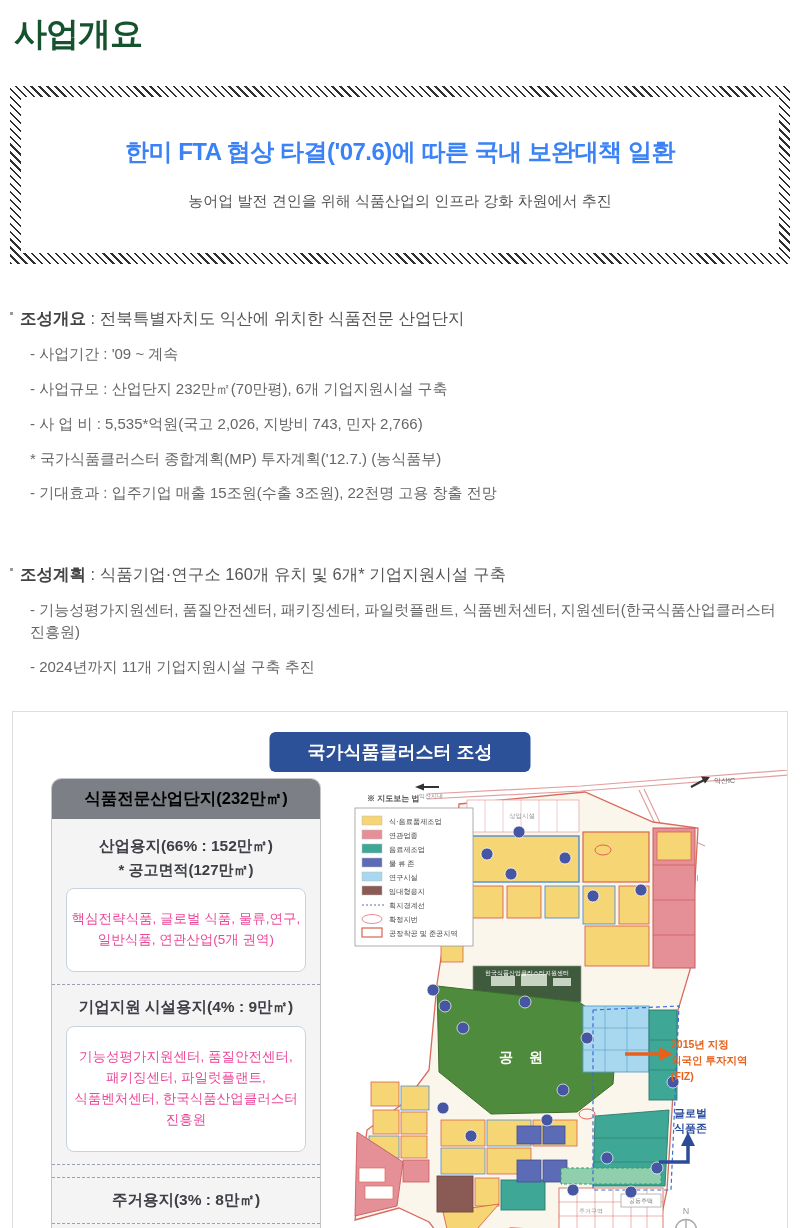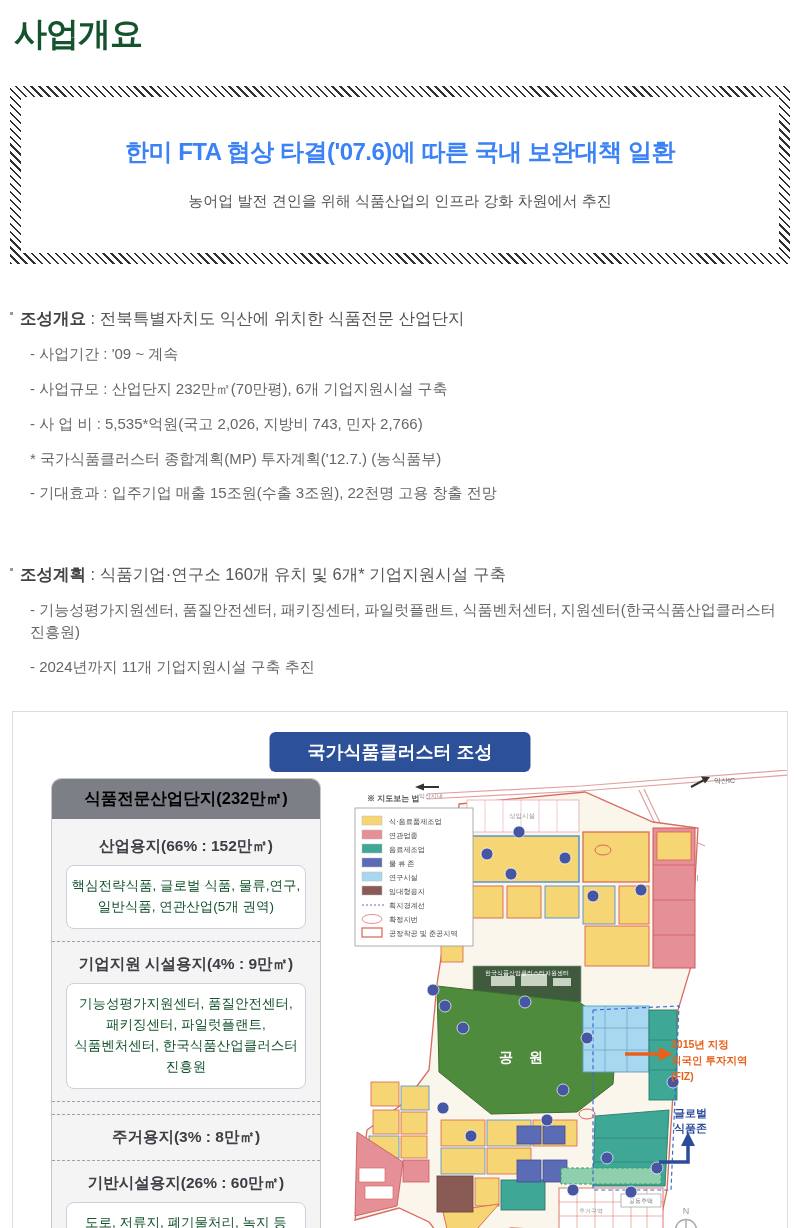--- a/index.html
+++ b/index.html
@@ -29,22 +29,22 @@
                background:#2d5199; color:#fff; font-weight:800; font-size:18px;
                padding:8px 38px; border-radius:6px; white-space:nowrap; }
 
   .panel { position:absolute; left:38px; top:66px; width:270px;
            background:#f4f4f5; border:1px solid #c6c6ca; border-radius:10px; }
   .panel-head { background:#7d7f86; color:#000000; font-weight:800; font-size:16.5px;
                 text-align:center; padding:9px 0; border-radius:9px 9px 0 0; }
   .panel-body { padding:10px 12px 12px; }
   .p-title { font-weight:800; font-size:15.5px; color:#3d3f45; text-align:center; margin:7px 0 2px; }
   .p-sub   { font-weight:800; font-size:15px;   color:#3d3f45; text-align:center; margin:4px 0 6px; }
-  .p-box { background:#fff; border:1px solid #c8d3df; border-radius:8px; padding:10px 4px;
-           font-size:13.5px; color:#14532d; text-align:center; line-height:1.55;
+  .p-box { background:#fff; border:1px solid #c8d3df; border-radius:8px; padding:20px 4px;
+           font-size:13.5px; color:#ec4899; text-align:center; line-height:1.55;
            white-space:pre-line; margin:8px 2px 2px; }
   .p-div { border:0; border-top:1px dashed #9aa2ad; margin:12px -12px; }
 
   .map-svg { position:absolute; left:328px; top:58px; }
   svg text { font-family:"Liberation Sans", sans-serif; }
 </style>
 </head>
 <body>
 
 <h1>사업개요</h1>
@@ -79,20 +79,21 @@
 
 </div>
 
 <div class="figure">
   <div class="fig-title">국가식품클러스터 조성</div>
 
   <div class="panel">
     <div class="panel-head">식품전문산업단지(232만㎡)</div>
     <div class="panel-body">
       <div class="p-title">산업용지(66% : 152만㎡)</div>
+      <div class="p-sub">* 공고면적(127만㎡)</div>
       <div class="p-box">핵심전략식품, 글로벌 식품, 물류,연구,
 일반식품, 연관산업(5개 권역)</div>
       <hr class="p-div">
       <div class="p-title">기업지원 시설용지(4% : 9만㎡)</div>
       <div class="p-box">기능성평가지원센터, 품질안전센터,
 패키징센터, 파일럿플랜트,
 식품벤처센터, 한국식품산업클러스터진흥원</div>
       <hr class="p-div">
       <hr class="p-div">
       <div class="p-title">주거용지(3% : 8만㎡)</div>

